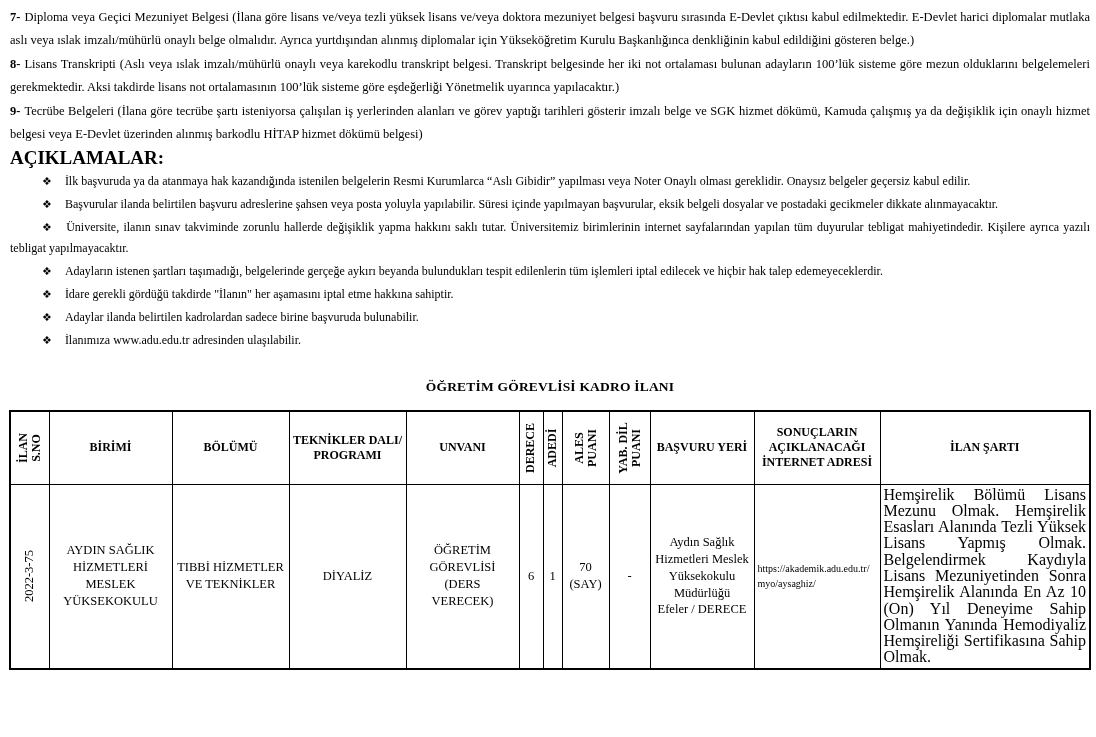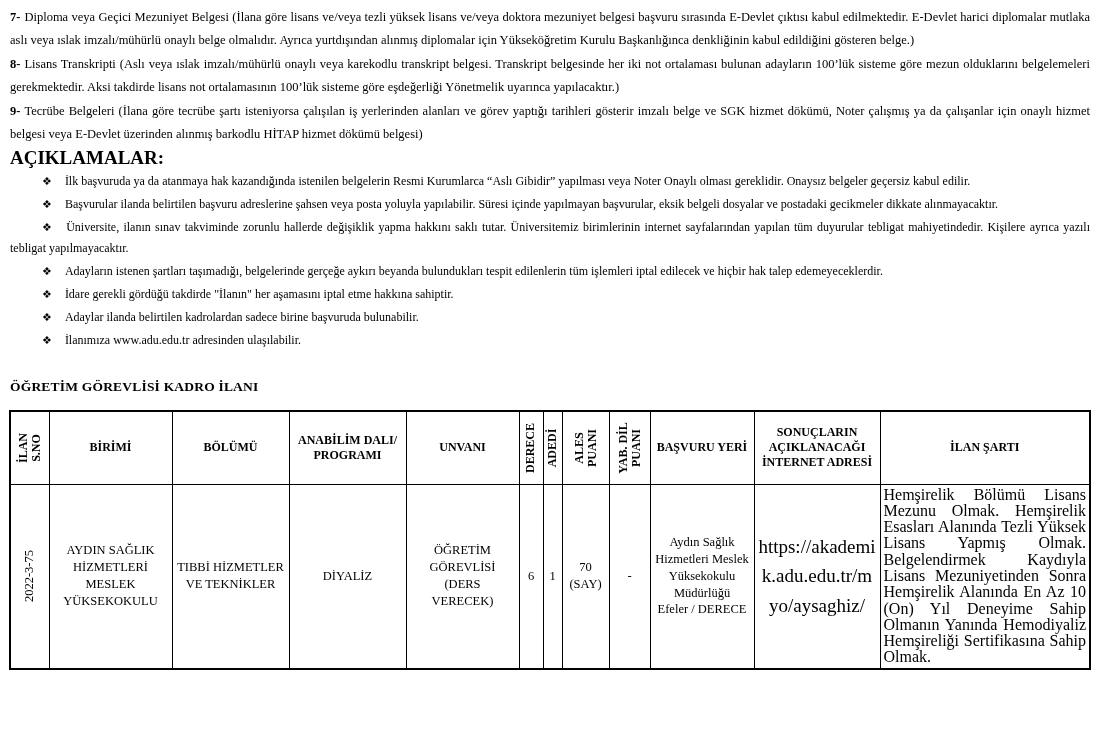--- a/index.html
+++ b/index.html
@@ -12,47 +12,47 @@
   
   p.item{margin:0 0 1px 0;text-align:justify;font-size:12.5px;line-height:23px;}
   p.item b.num{margin-right:4px;}
 
   
   .expl-heading{font-weight:bold;font-size:19px;line-height:22px;margin:1px 0 2px 0;}
   p.bullet{margin:2px 0;text-align:justify;font-size:12px;line-height:21px;text-indent:32px;}
   p.bullet .bsym{margin-right:13px;font-size:11px;}
 
   
-  .table-title{font-weight:bold;font-size:13.5px;margin:28px 0 15px 0;letter-spacing:.2px;}
+  .table-title{text-align:center;font-weight:bold;font-size:13.5px;margin:28px 0 15px 0;letter-spacing:.2px;}
 
   
   table.kadro{border-collapse:collapse;table-layout:fixed;width:1080px;margin-left:-1px;}
   table.kadro td{border:1px solid #000;vertical-align:middle;padding:2px 3px;position:relative;overflow:hidden;}
   table.kadro{border:2px solid #000;}
   tr.hrow{height:73px;}
   tr.brow{height:132px;}
   td.h{font-weight:bold;font-size:12px;text-align:center;line-height:1.25;}
   .preline{white-space:pre-line;}
   td.c{font-size:12.5px;text-align:center;line-height:1.35;}
   .rot{
     position:absolute;top:50%;left:50%;
     transform:translate(-50%,-50%) rotate(-90deg);
     white-space:pre-line;text-align:center;line-height:1.1;width:max-content;
   }
-  td.url{font-size:19px;text-align:center;line-height:1.55;word-break:break-all;padding:2px 6px;}
+  td.url{font-size:10px;text-align:left;line-height:1.55;word-break:break-all;padding:2px 6px;}
   td.sart{font-size:16px;text-align:justify;line-height:16.3px;padding:2px 5px;vertical-align:middle;}
 </style>
 </head>
 <body>
 
 <div class="page">
 
   <p class="item"><b class="num">7-</b><span>Diploma veya Geçici Mezuniyet Belgesi (İlana göre lisans ve/veya tezli yüksek lisans ve/veya doktora mezuniyet belgesi başvuru sırasında E-Devlet çıktısı kabul edilmektedir. E-Devlet harici diplomalar mutlaka aslı veya ıslak imzalı/mühürlü onaylı belge olmalıdır. Ayrıca yurtdışından alınmış diplomalar için Yükseköğretim Kurulu Başkanlığınca denkliğinin kabul edildiğini gösteren belge.)</span></p>
   <p class="item"><b class="num">8-</b><span>Lisans Transkripti (Aslı veya ıslak imzalı/mühürlü onaylı veya karekodlu transkript belgesi. Transkript belgesinde her iki not ortalaması bulunan adayların 100’lük sisteme göre mezun olduklarını belgelemeleri gerekmektedir. Aksi takdirde lisans not ortalamasının 100’lük sisteme göre eşdeğerliği Yönetmelik uyarınca yapılacaktır.)</span></p>
-  <p class="item"><b class="num">9-</b><span>Tecrübe Belgeleri (İlana göre tecrübe şartı isteniyorsa çalışılan iş yerlerinden alanları ve görev yaptığı tarihleri gösterir imzalı belge ve SGK hizmet dökümü, Noter çalışmış ya da çalışanlar için onaylı hizmet belgesi veya E-Devlet üzerinden alınmış barkodlu HİTAP hizmet dökümü belgesi)</span></p>
+  <p class="item"><b class="num">9-</b><span>Tecrübe Belgeleri (İlana göre tecrübe şartı isteniyorsa çalışılan iş yerlerinden alanları ve görev yaptığı tarihleri gösterir imzalı belge ve SGK hizmet dökümü, Kamuda çalışmış ya da değişiklik için onaylı hizmet belgesi veya E-Devlet üzerinden alınmış barkodlu HİTAP hizmet dökümü belgesi)</span></p>
 
   <div class="expl-heading">AÇIKLAMALAR:</div>
 
   <p class="bullet"><span class="bsym">❖</span><span>İlk başvuruda ya da atanmaya hak kazandığında istenilen belgelerin Resmi Kurumlarca “Aslı Gibidir” yapılması veya Noter Onaylı olması gereklidir. Onaysız belgeler geçersiz kabul edilir.</span></p>
   <p class="bullet"><span class="bsym">❖</span><span>Başvurular ilanda belirtilen başvuru adreslerine şahsen veya posta yoluyla yapılabilir. Süresi içinde yapılmayan başvurular, eksik belgeli dosyalar ve postadaki gecikmeler dikkate alınmayacaktır.</span></p>
   <p class="bullet"><span class="bsym">❖</span><span>Üniversite, ilanın sınav takviminde zorunlu hallerde değişiklik yapma hakkını saklı tutar. Üniversitemiz birimlerinin internet sayfalarından yapılan tüm duyurular tebligat mahiyetindedir. Kişilere ayrıca yazılı tebligat yapılmayacaktır.</span></p>
   <p class="bullet"><span class="bsym">❖</span><span>Adayların istenen şartları taşımadığı, belgelerinde gerçeğe aykırı beyanda bulundukları tespit edilenlerin tüm işlemleri iptal edilecek ve hiçbir hak talep edemeyeceklerdir.</span></p>
   <p class="bullet"><span class="bsym">❖</span><span>İdare gerekli gördüğü takdirde "İlanın" her aşamasını iptal etme hakkına sahiptir.</span></p>
   <p class="bullet"><span class="bsym">❖</span><span>Adaylar ilanda belirtilen kadrolardan sadece birine başvuruda bulunabilir.</span></p>
   <p class="bullet"><span class="bsym">❖</span><span>İlanımıza www.adu.edu.tr adresinden ulaşılabilir.</span></p>
@@ -75,21 +75,21 @@
         <col style="width:210px">
     </colgroup>
     <tbody>
         <tr class="hrow">
       <td class="h">
             <div class="rot">İLAN
 S.NO</div>
           </td>
       <td class="h preline">BİRİMİ</td>
       <td class="h preline">BÖLÜMÜ</td>
-      <td class="h preline">ANABİLİM DALI/
+      <td class="h preline">TEKNİKLER DALI/
 PROGRAMI</td>
       <td class="h preline">UNVANI</td>
       <td class="h">
             <div class="rot">DERECE</div>
           </td>
       <td class="h">
             <div class="rot">ADEDİ</div>
           </td>
       <td class="h">
             <div class="rot">ALES

